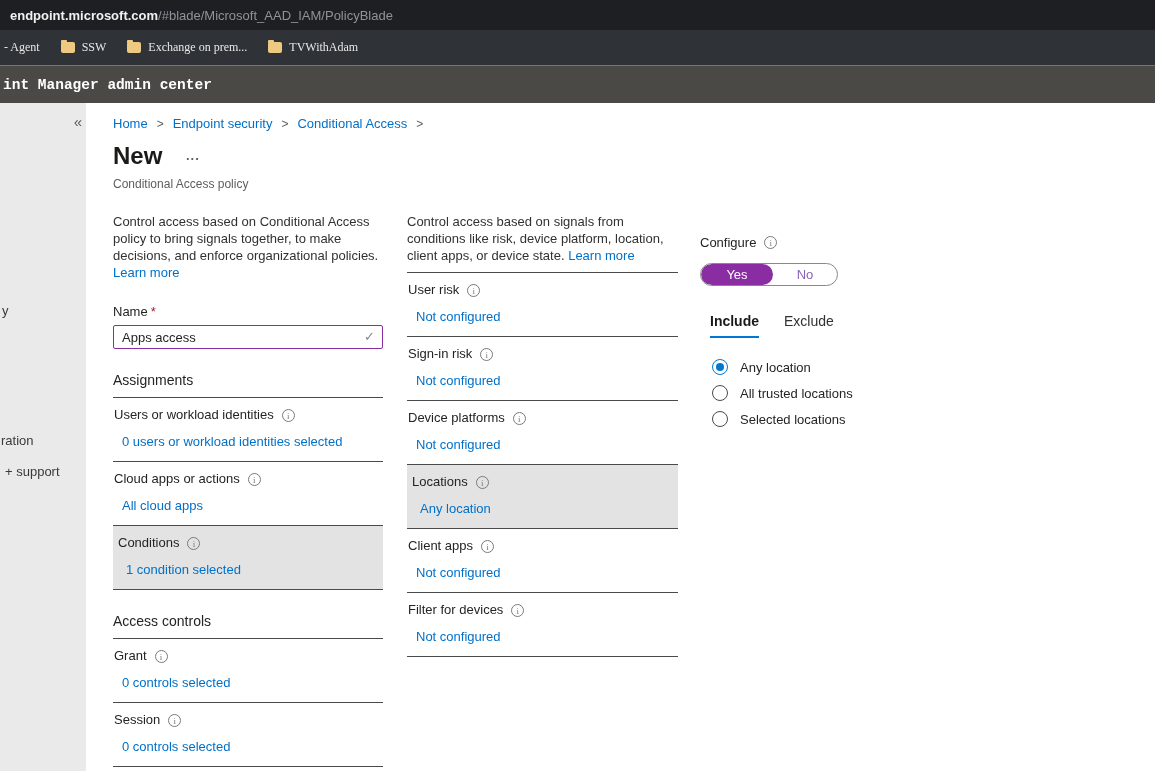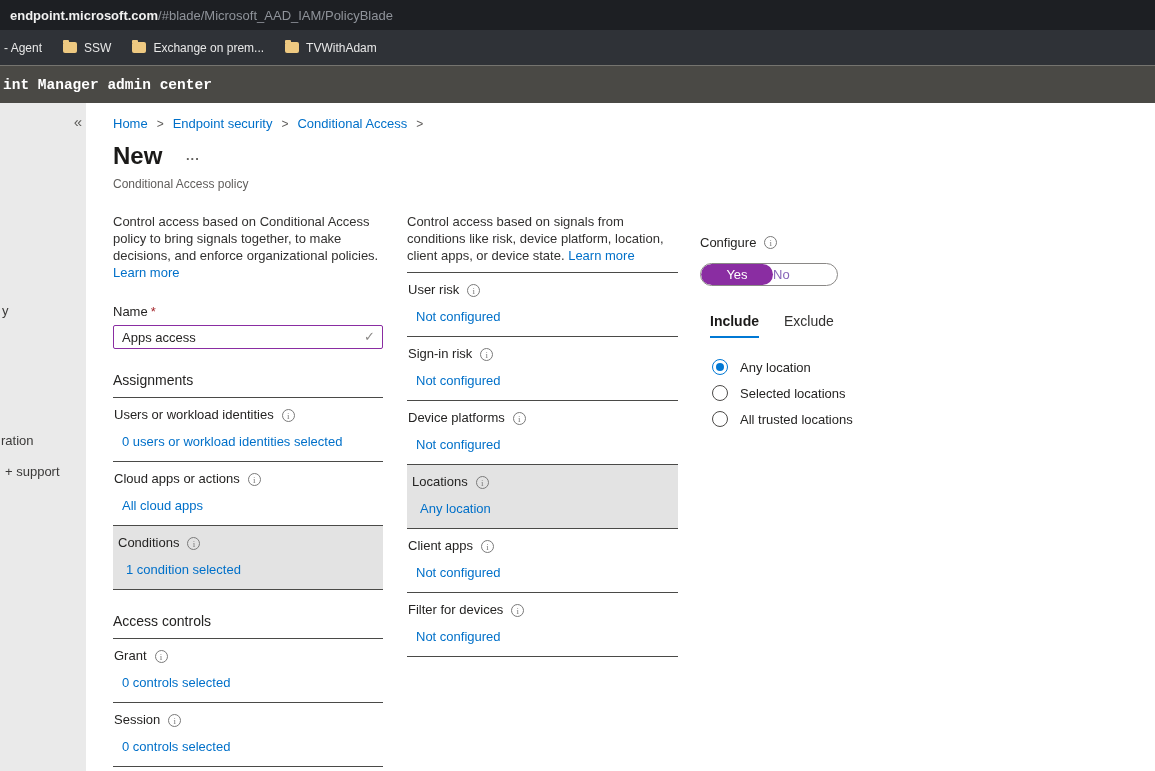--- a/index.html
+++ b/index.html
@@ -7,21 +7,21 @@
     font-family:"Liberation Sans","DejaVu Sans",sans-serif; }
   .stage { position:relative; width:1155px; height:771px; background:#fff; }
 
   
   .url-bar { position:absolute; left:0; top:0; width:1155px; height:30px;
     background:#1d1f23; display:flex; align-items:center; padding-left:10px; }
   .url-domain { color:#f1f1f1; font-weight:bold; font-size:13px; }
   .url-path { color:#8f939a; font-size:13px; }
   .bookmarks-bar { position:absolute; left:0; top:30px; width:1155px; height:35px;
     background:#2f3237; display:flex; align-items:center; padding-left:4px; gap:21px; }
-  .bookmark { display:flex; align-items:center; gap:7px; color:#e8e8e8; font-size:12px; cursor:default; }
+  .bookmark { display:flex; align-items:center; gap:7px; color:#e8e8e8; font-size:12px; cursor:default;font-family:Liberation Serif, serif; }
   .folder-icon { width:14px; height:11px; background:#eec981; border-radius:2px;
     position:relative; display:inline-block; }
   .folder-icon::before { content:""; position:absolute; left:0; top:-2px; width:6px; height:3px;
     background:#eec981; border-radius:1px 1px 0 0; }
 
   
   .app-header { position:absolute; left:0; top:65px; width:1155px; height:38px;
     background:#4a4945; border-top:1px solid #75746f; display:flex; align-items:center; padding-left:3px;font-family:Liberation Mono, monospace; }
   .app-header-title { color:#ffffff; font-weight:bold; font-size:14.5px; }
 
@@ -73,21 +73,21 @@
     margin-left:8px; color:#7a7a7a; font-size:9px; line-height:12px; text-align:center;
     font-family:"Liberation Serif","DejaVu Serif",serif; cursor:pointer; flex:0 0 auto; }
   .info-icon::after { content:"i"; }
 
   
   .configure-label { margin-top:22px; font-size:13px; color:#252423; display:flex; align-items:center; }
   .toggle { margin-top:13px; width:138px; height:23px; border:1px solid #8a8886; border-radius:12px;
     display:flex; background:#fff; overflow:hidden; }
   .toggle-yes { width:72px; height:21px; background:#8a2da2; border-radius:11px; color:#fff;
     font-size:13px; text-align:center; line-height:21px; cursor:pointer; }
-  .toggle-no { flex:1; color:#8764b8; font-size:13px; line-height:21px; cursor:pointer; }
+  .toggle-no { flex:1; color:#8764b8; font-size:13px; text-align:center; line-height:21px; cursor:pointer; }
 
   .tabs { margin-top:27px; display:flex; gap:25px; margin-left:10px; }
   .tab { font-size:14px; color:#323130; padding-bottom:7px; cursor:pointer; }
   .tab.active { font-weight:bold; color:#1b1a19; border-bottom:2.5px solid #0078d4; }
 
   .radios { margin-top:16px; margin-left:12px; }
   .radio-row { display:flex; align-items:center; height:26px; cursor:pointer; }
   .radio { width:16px; height:16px; border:1px solid #4c4a48; border-radius:50%;
     display:flex; align-items:center; justify-content:center; flex:0 0 auto; }
   .radio.selected { border-color:#0078d4; }
@@ -258,22 +258,22 @@
       <div class="tab">Exclude</div>
     </div>
 
     <div class="radios">
       <div class="radio-row">
         <span class="radio selected"></span>
         <span class="radio-label">Any location</span>
       </div>
       <div class="radio-row">
         <span class="radio"></span>
-        <span class="radio-label">Selected locations</span>
+        <span class="radio-label">All trusted locations</span>
       </div>
       <div class="radio-row">
         <span class="radio"></span>
-        <span class="radio-label">All trusted locations</span>
+        <span class="radio-label">Selected locations</span>
       </div>
     </div>
   </div>
 
 </div>
 
 </body></html>

